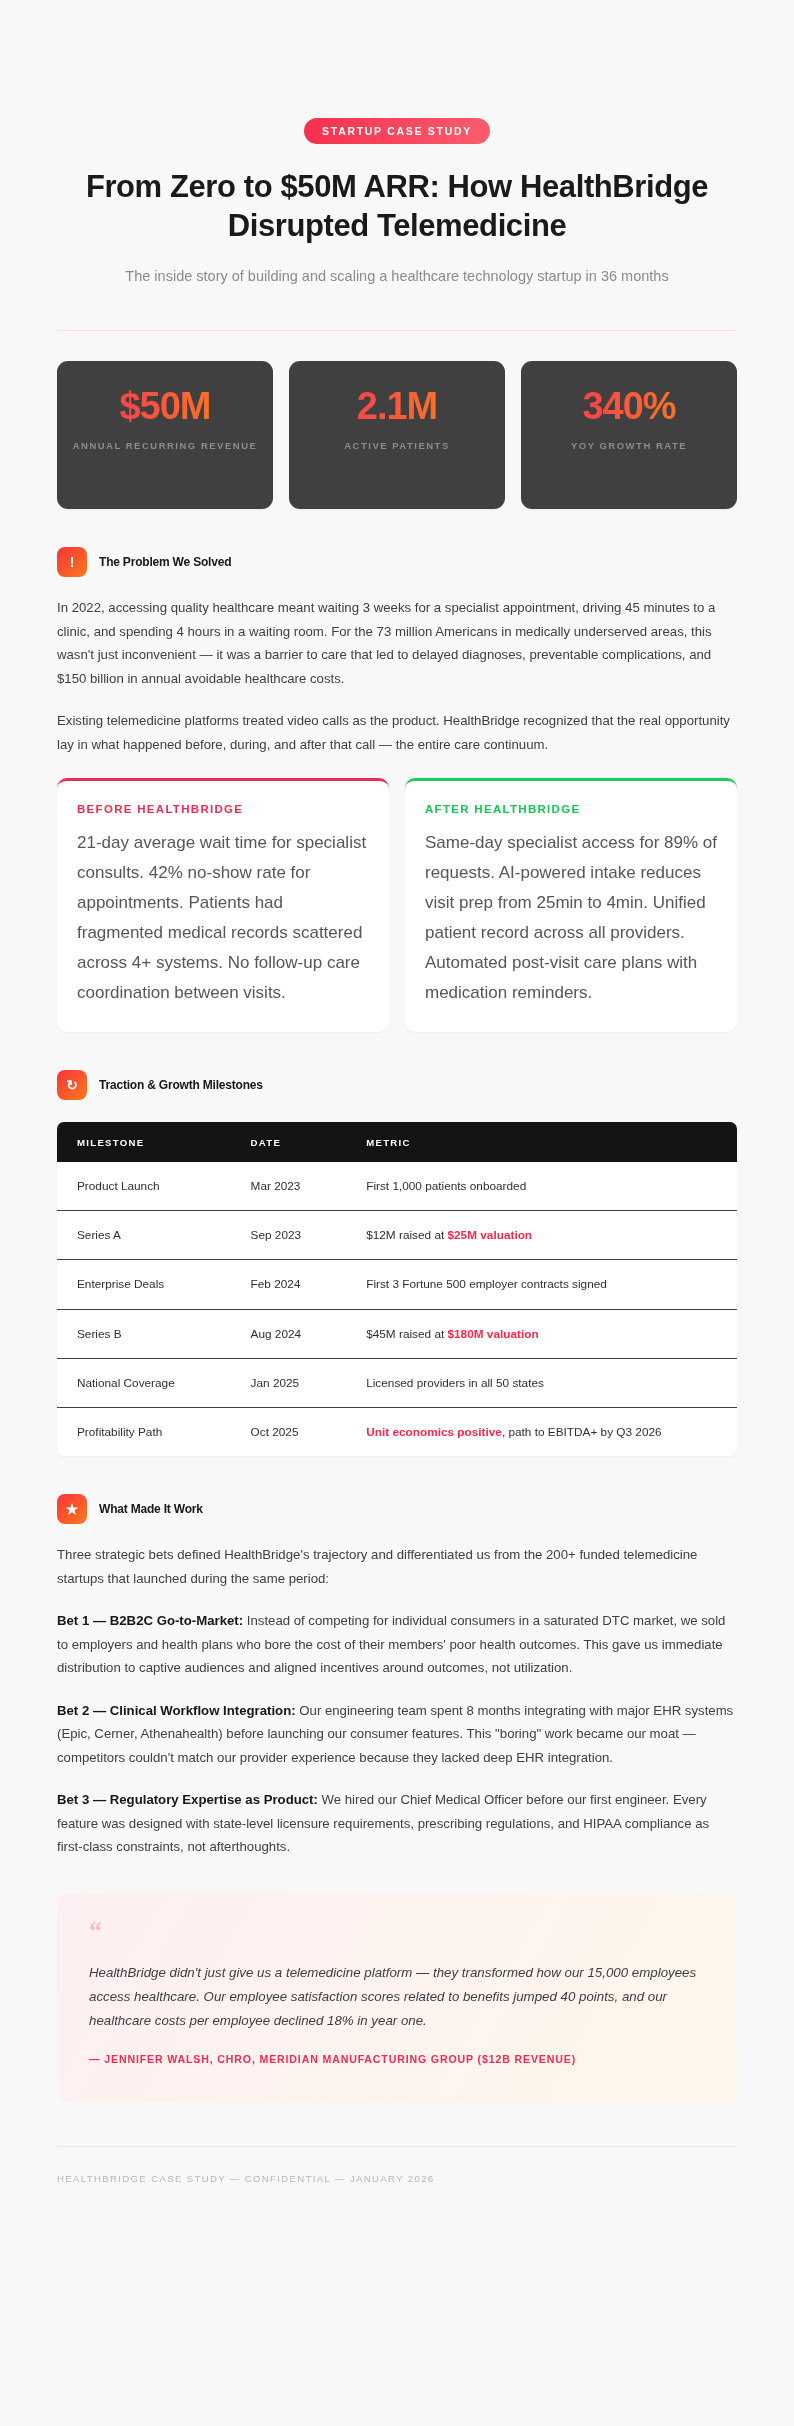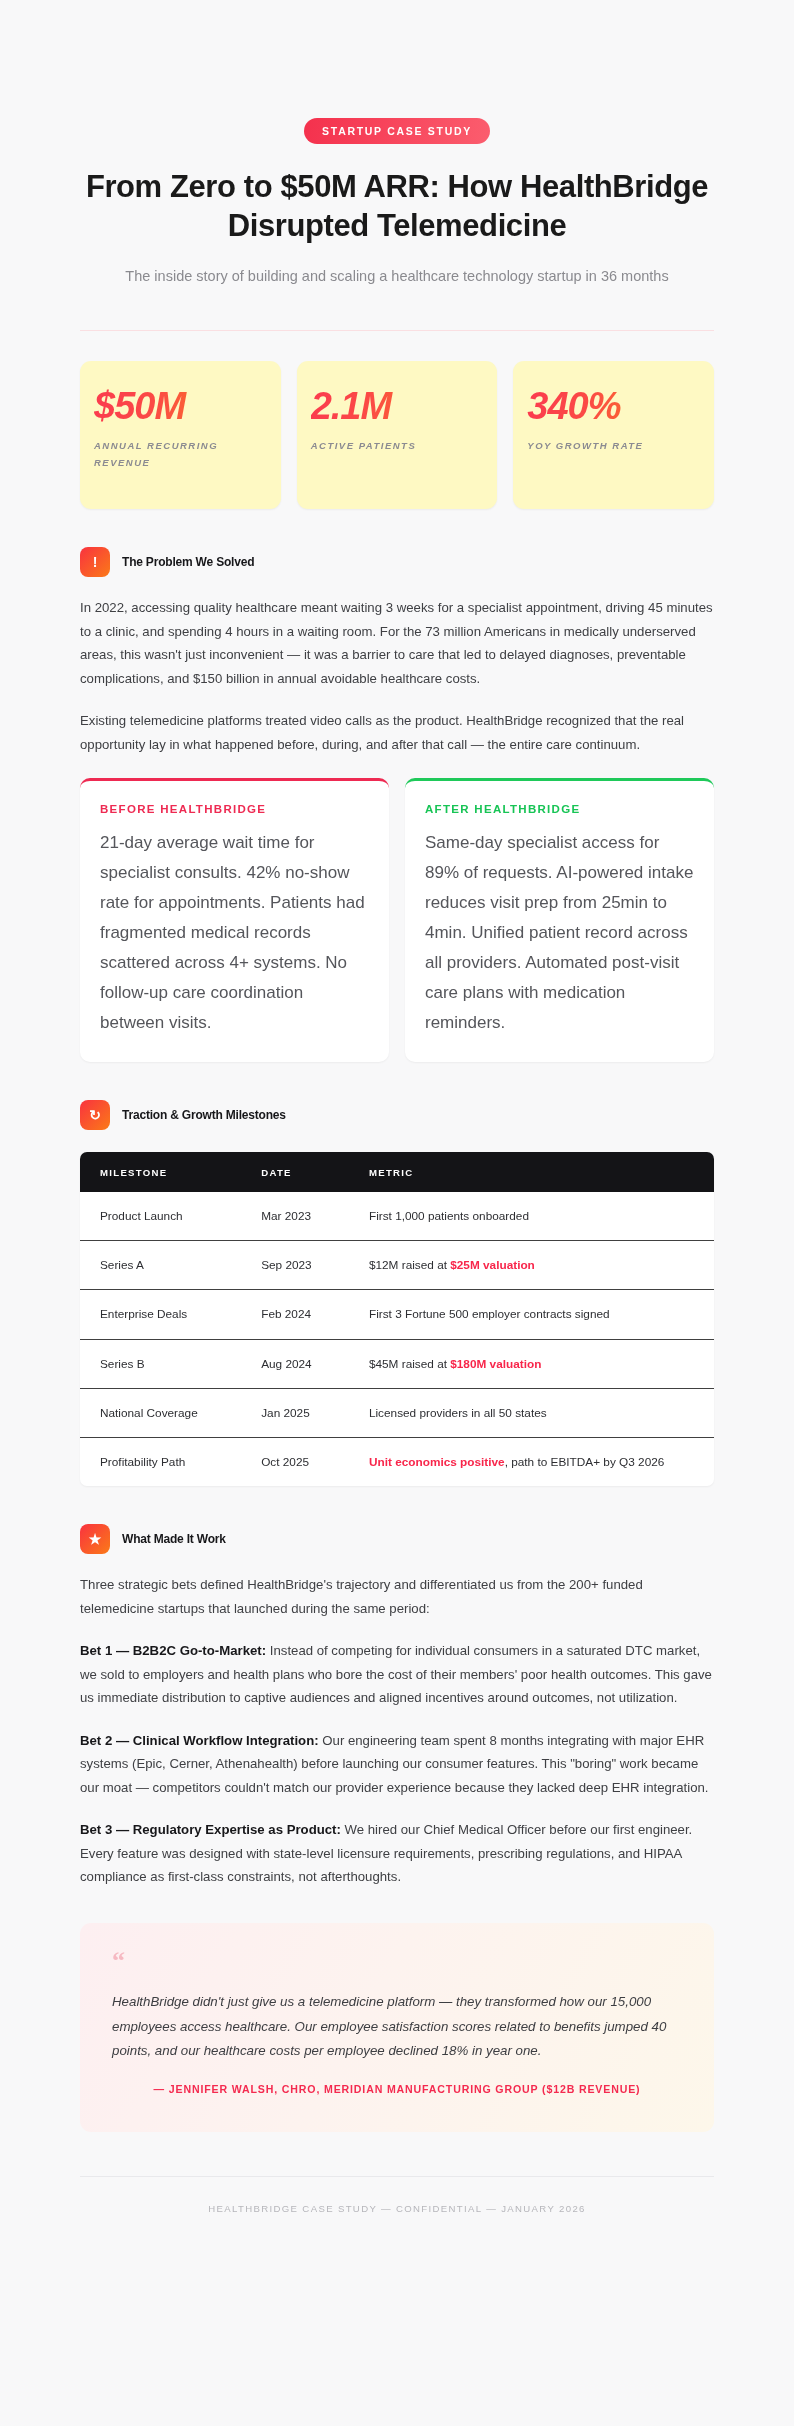--- a/index.html
+++ b/index.html
@@ -4,21 +4,21 @@
 <style>
   * { box-sizing: border-box; margin: 0; padding: 0; }
   html, body {
     width: 794px;
     background: #f8f8f9;
     font-family: "Liberation Sans", sans-serif;
     -webkit-font-smoothing: antialiased;
   }
   body { padding: 0 0 60px 0; }
 
-  .page { width: 794px; margin: 0 auto; padding: 0 80px; }
+  .page { width: 794px; margin: 0 auto; padding: 0 57px; }
 
   
   .hero { padding-top: 118px; text-align: center; }
   .badge {
     display: inline-block;
     background: linear-gradient(100deg, #f4314d 0%, #fb5d6e 100%);
     color: #ffffff;
     font-size: 10.5px;
     font-weight: bold;
     letter-spacing: 1.7px;
@@ -45,27 +45,26 @@
   .hero-rule {
     margin-top: 42px;
     height: 1px;
     background: #fadfe2;
   }
 
   
   .stats { display: flex; gap: 16px; margin-top: 30px; }
   .stat-card {
     flex: 1;
-    background: #fef9c3;
+    background: #404040;
     border-radius: 11px;
     padding: 26px 14px 30px 14px;
-    text-align: left;
+    text-align: center;
     box-shadow: 0 1px 2px rgba(15,15,20,.05);
     min-height: 148px;
-    font-style: italic;
   }
   .stat-value {
     font-size: 38px;
     font-weight: bold;
     line-height: 1.05;
     letter-spacing: -1px;
     background: linear-gradient(95deg, #fb3b4e 0%, #fb4b45 35%, #fa8d12 100%);
     -webkit-background-clip: text;
     background-clip: text;
     color: transparent;
@@ -186,29 +185,27 @@
     font-style: italic;
     color: #3d3e42;
   }
   .quote-attr {
     margin-top: 17px;
     font-size: 10.6px;
     font-weight: bold;
     letter-spacing: 0.85px;
     line-height: 1.7;
     color: #f42a4f;
-    text-align: center;
   }
 
   
   .footer {
     margin-top: 44px;
     border-top: 1px solid #e9e9ec;
     padding-top: 26px;
-    text-align: center;
     font-size: 9.6px;
     letter-spacing: 1.35px;
     color: #b6b6bb;
   }
 </style>
 </head>
 <body>
 
 <div class="page">
 

